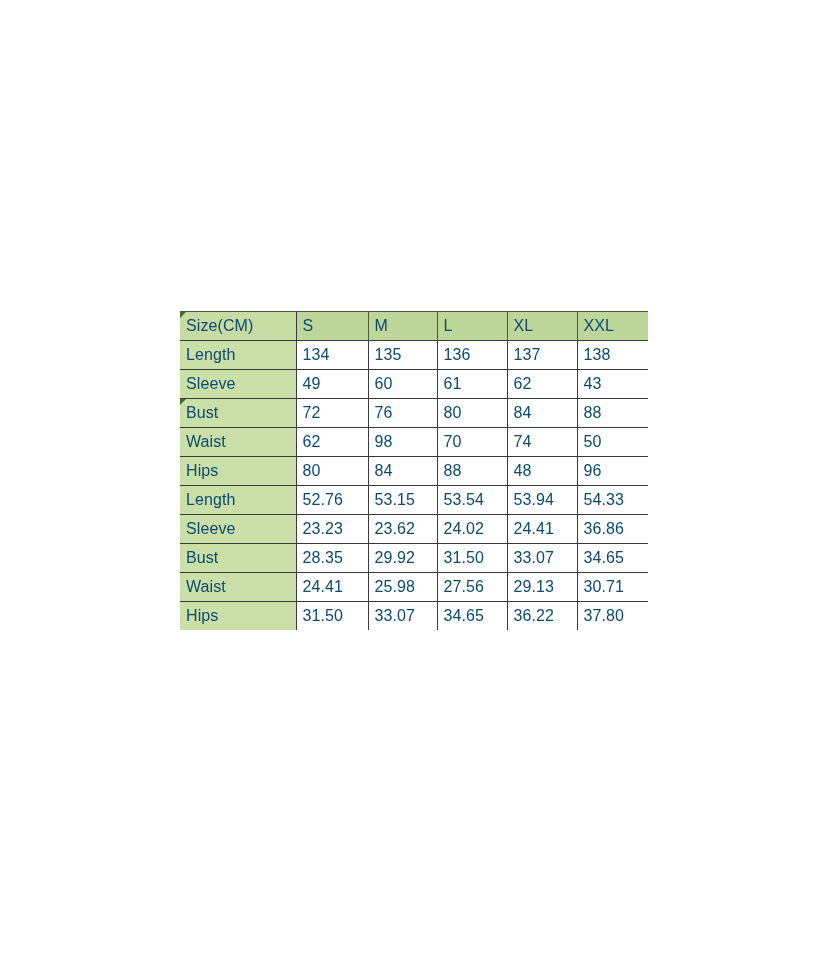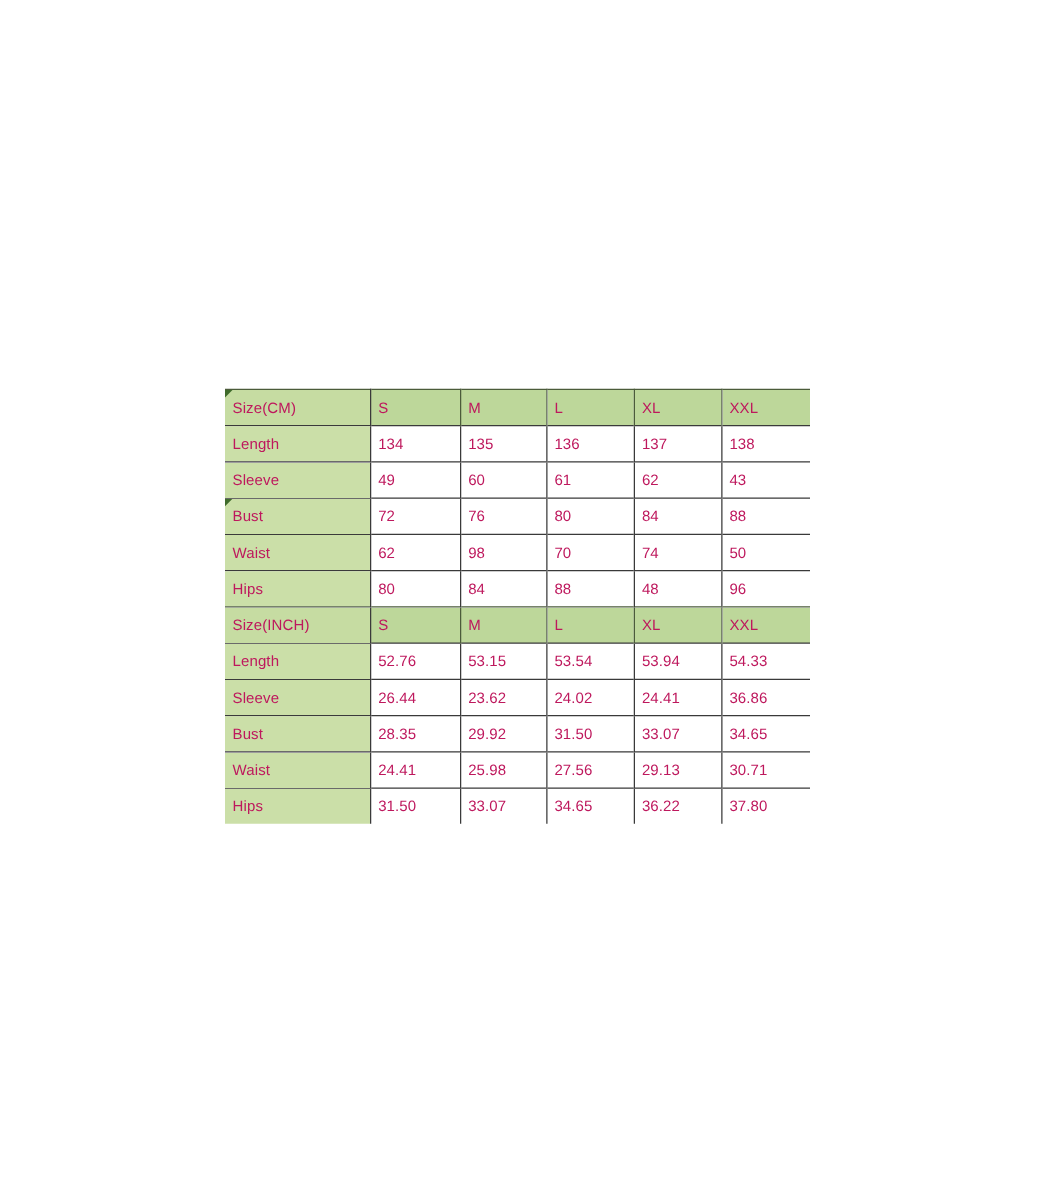--- a/index.html
+++ b/index.html
@@ -31,22 +31,22 @@
     position: absolute;
     left: 180px;
     top: 311px;
     width: 468px;
   }
 
   table.size-table {
     border-collapse: collapse;
     table-layout: fixed;
     width: 468px;
-    font-size: 12px;
-    color: #be185d;
+    font-size: 16px;
+    color: #0c4a6e;
   }
 
   table.size-table col.c-label { width: 116px; }
   table.size-table col.c-s     { width: 72px; }
   table.size-table col.c-m     { width: 69px; }
   table.size-table col.c-l     { width: 70px; }
   table.size-table col.c-xl    { width: 70px; }
   table.size-table col.c-xxl   { width: 71px; }
 
   table.size-table td {
@@ -171,39 +171,31 @@
             <td class="val last">50</td>
           </tr>
           <tr>
             <td class="lbl">Hips</td>
             <td class="val first">80</td>
             <td class="val">84</td>
             <td class="val">88</td>
             <td class="val">48</td>
             <td class="val last">96</td>
           </tr>
-          <tr class="hdr">
-            <td class="lbl">Size(INCH)</td>
-            <td class="val first">S</td>
-            <td class="val">M</td>
-            <td class="val">L</td>
-            <td class="val">XL</td>
-            <td class="val last">XXL</td>
-          </tr>
           <tr>
             <td class="lbl">Length</td>
             <td class="val first">52.76</td>
             <td class="val">53.15</td>
             <td class="val">53.54</td>
             <td class="val">53.94</td>
             <td class="val last">54.33</td>
           </tr>
           <tr>
             <td class="lbl">Sleeve</td>
-            <td class="val first">26.44</td>
+            <td class="val first">23.23</td>
             <td class="val">23.62</td>
             <td class="val">24.02</td>
             <td class="val">24.41</td>
             <td class="val last">36.86</td>
           </tr>
           <tr>
             <td class="lbl">Bust</td>
             <td class="val first">28.35</td>
             <td class="val">29.92</td>
             <td class="val">31.50</td>

